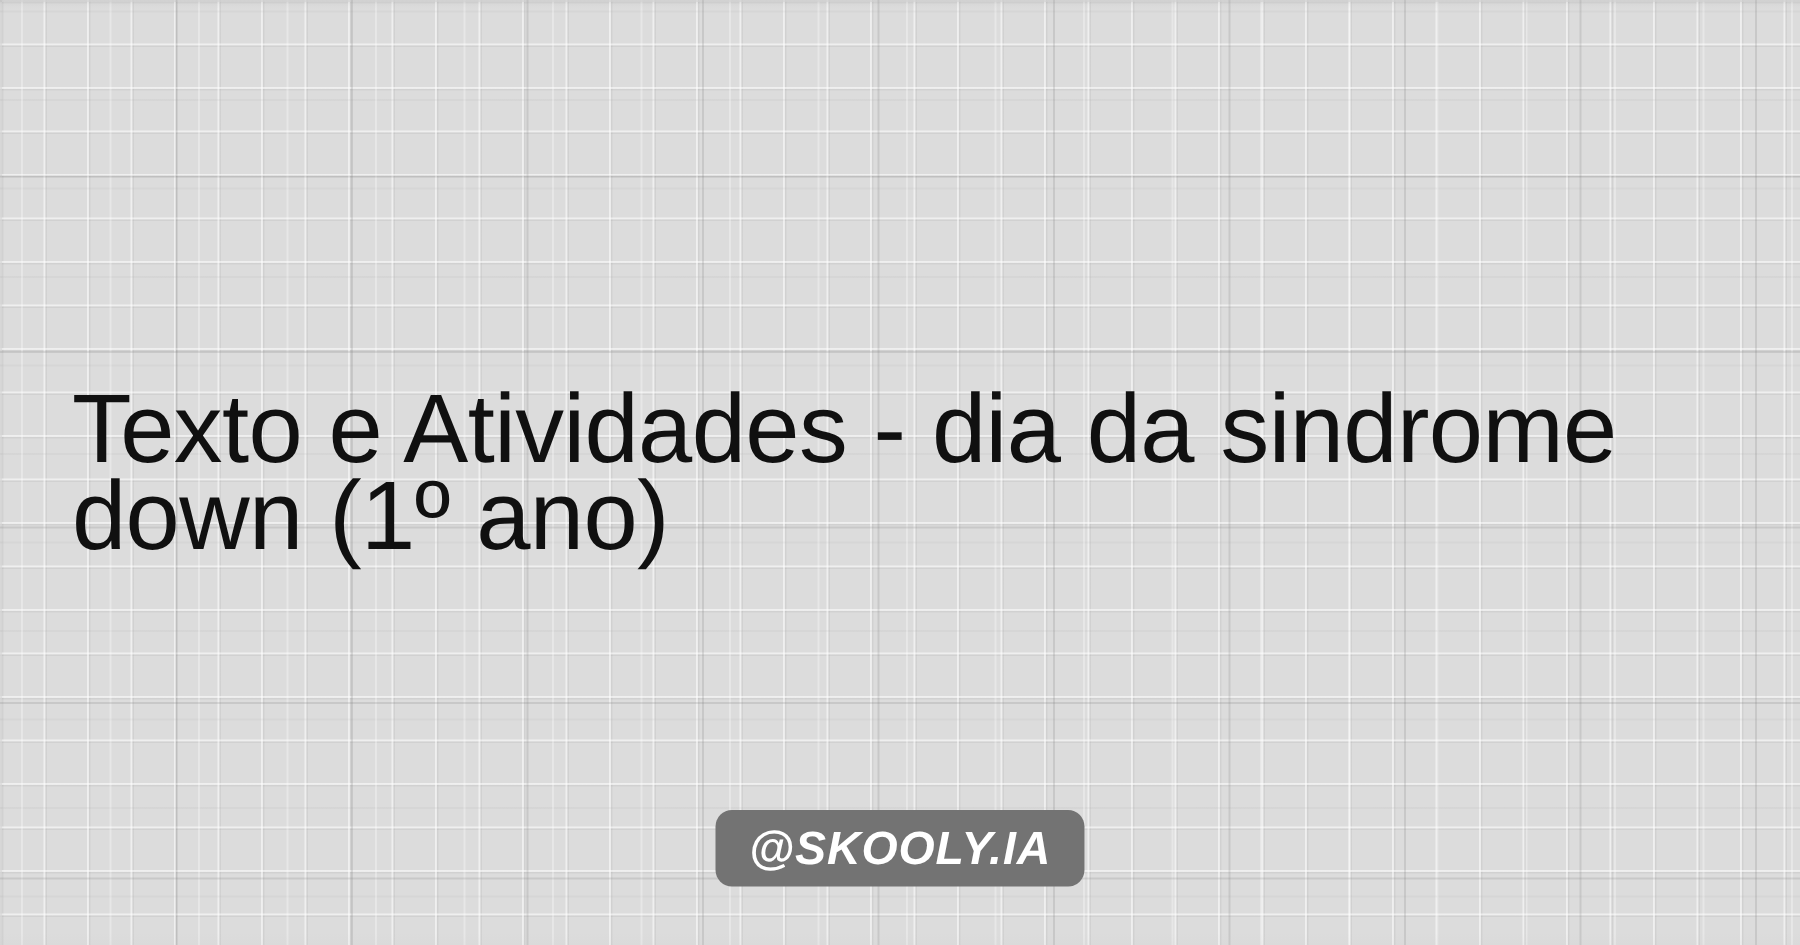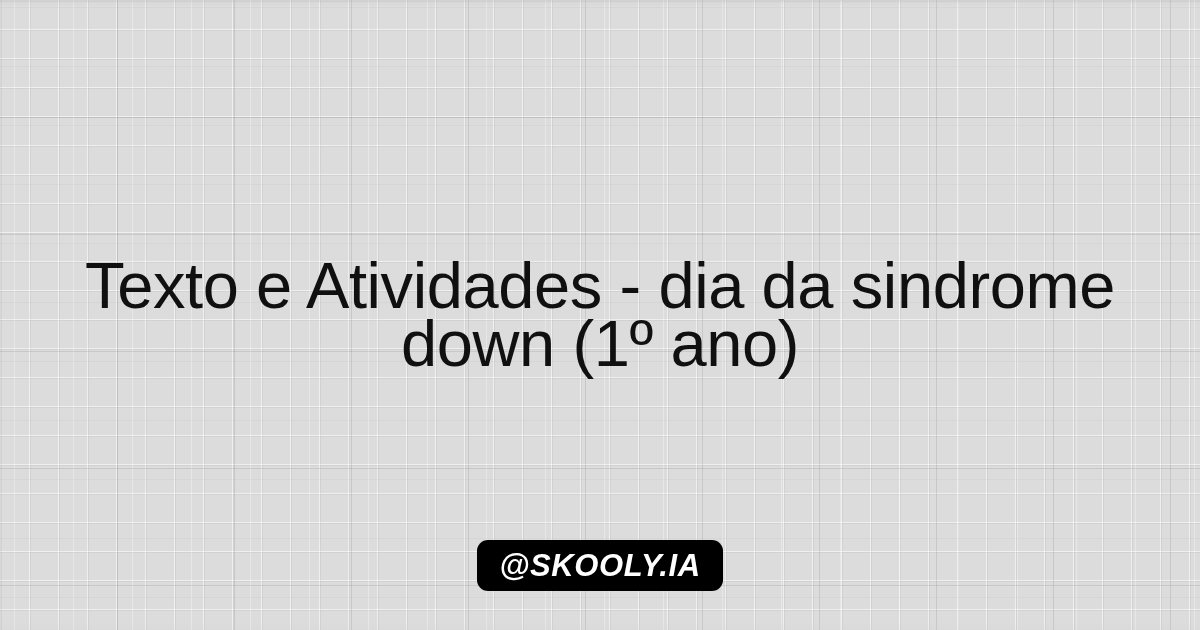--- a/index.html
+++ b/index.html
@@ -90,21 +90,20 @@
     flex-direction: column;
     align-items: center;
     justify-content: center;
     box-sizing: border-box;
     padding: 0 48px;
   }
 
   .title {
     margin: 0;
     width: 1104px;
-    text-align: center;
     font-family: "Liberation Sans", sans-serif;
     font-size: 65px;
     font-weight: 400;
     line-height: 58px;
     letter-spacing: -0.4px;
     color: #101010;
     word-wrap: break-word;
   }
 
   .badge-wrap {
@@ -116,21 +115,21 @@
     justify-content: center;
   }
 
   .badge {
     display: inline-flex;
     align-items: center;
     justify-content: center;
     height: 51px;
     padding: 0 22px;
     border-radius: 11px;
-    background-color: #000000;
+    background-color: #737373;
     color: #ffffff;
     font-family: "Liberation Sans", sans-serif;
     font-size: 31px;
     font-weight: bold;
     font-style: italic;
     letter-spacing: 0.6px;
     white-space: nowrap;
     box-sizing: border-box;
   }
 </style>

